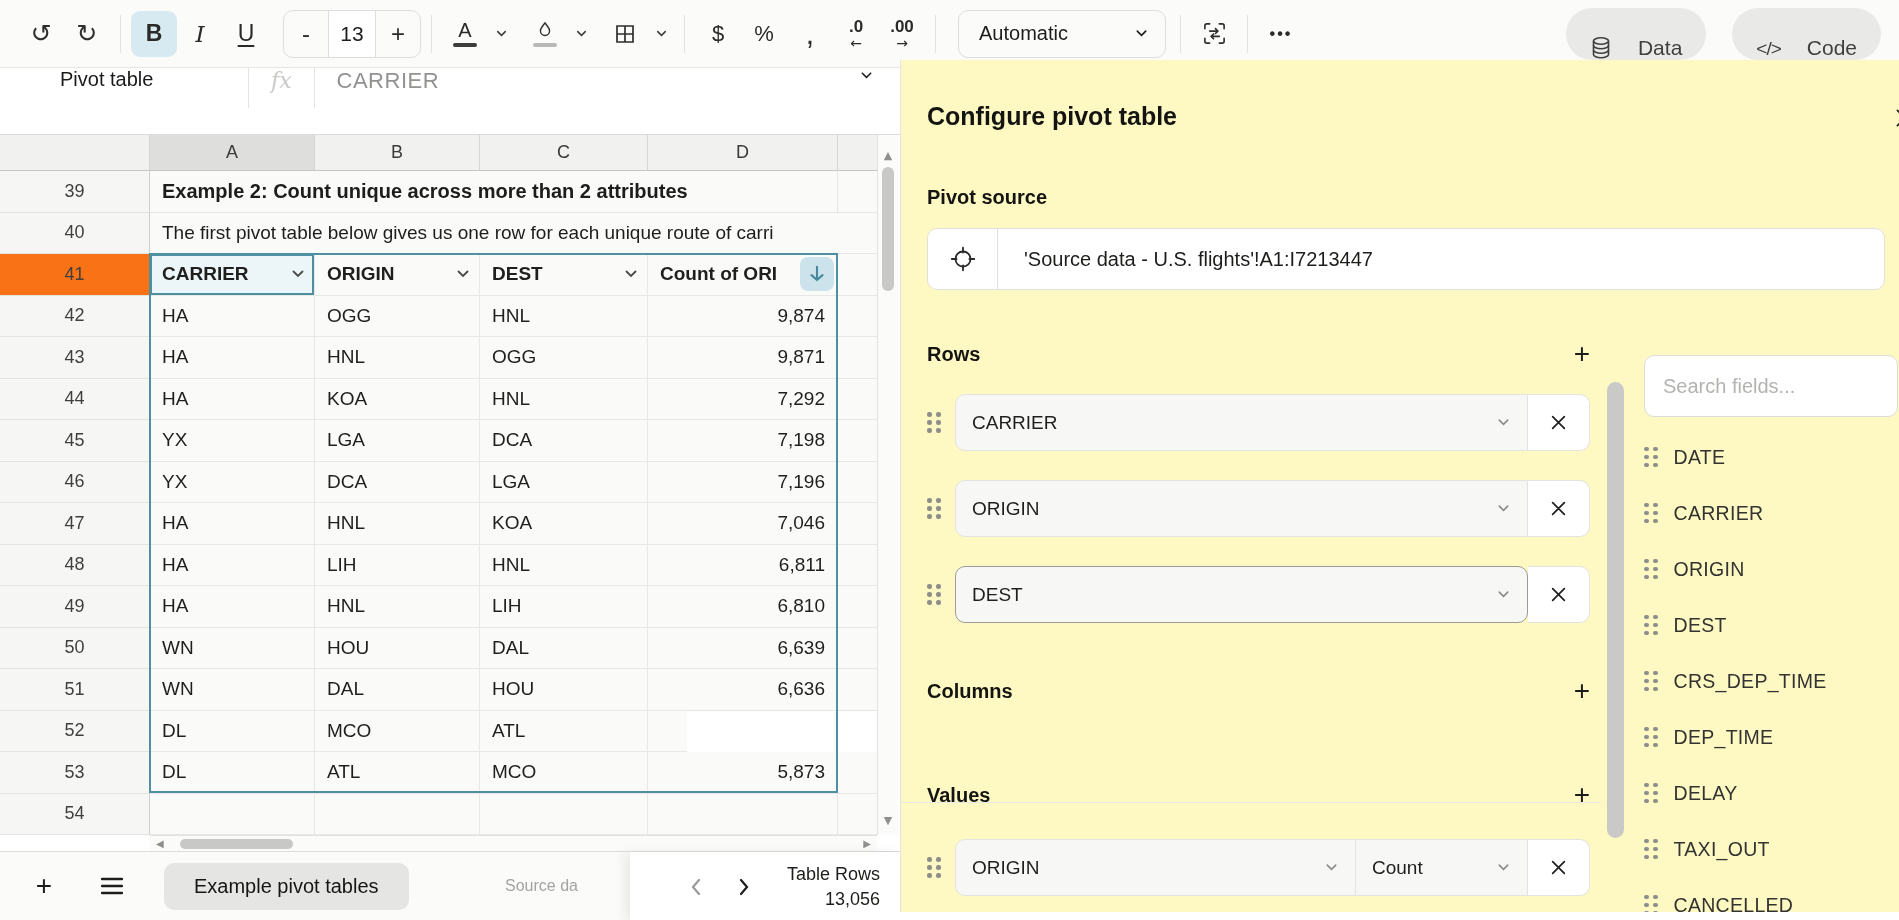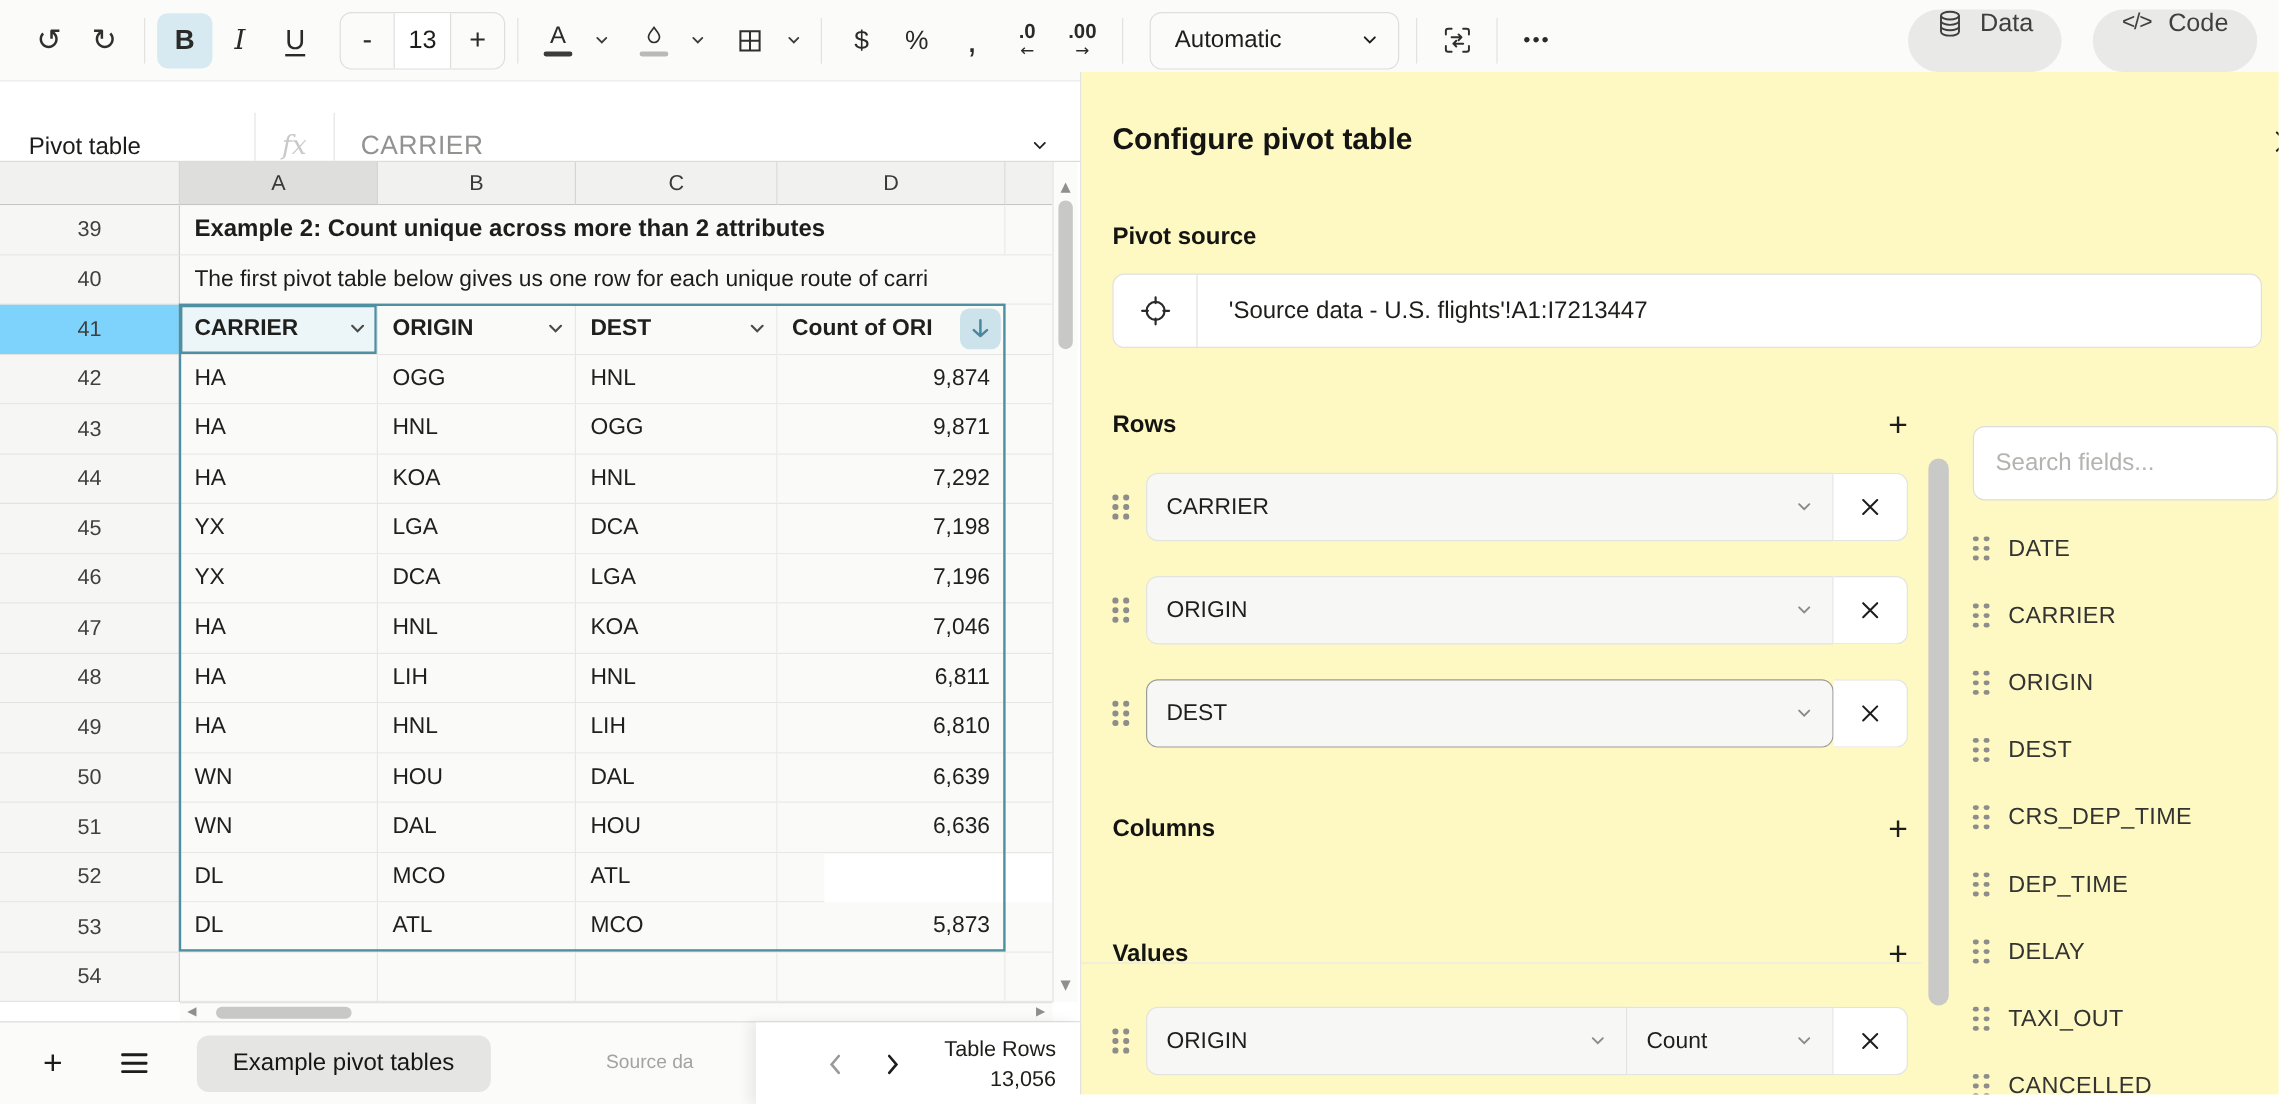--- a/index.html
+++ b/index.html
@@ -32,39 +32,39 @@
   .colorbtn .abar { width:24px; height:4px; border-radius:2px; background:#3c3c3a; }
   .colorbtn .graybar { width:24px; height:4px; border-radius:2px; background:#b9b9b7; }
   .chevbtn { border:none; background:transparent; width:26px; height:46px; display:inline-flex; align-items:center; justify-content:center; color:#3a3a38; cursor:pointer; }
   svg.chev { width:15px; height:15px; }
   .numicon { display:inline-flex; flex-direction:column; align-items:center; line-height:1; gap:1px; }
   .numicon .lab { font-size:17px; font-weight:bold; }
   .numicon .arr { font-family:"DejaVu Sans",sans-serif; font-size:14px; }
   .autodd { display:flex; align-items:center; height:48px; border:1px solid #dededc; border-radius:10px; background:#fbfbfa; padding:0 16px 0 20px; margin-left:12px; min-width:208px; cursor:pointer; }
   .autodd span { font-size:20px; color:#1d1d1b; margin-right:52px; }
   .more { letter-spacing:2px; font-size:16px; font-weight:bold; }
-  .pill { display:flex; align-items:flex-start; gap:14px; height:52px; border:none; border-radius:26px; background:#e9e9e7; padding:0 24px; font-size:21px; color:#3f3f3d; cursor:pointer; font-family:inherit; }
+  .pill { display:flex; align-items:flex-end; gap:26px; height:52px; border:none; border-radius:26px; background:#e9e9e7; padding:0 24px; font-size:21px; color:#3f3f3d; cursor:pointer; font-family:inherit; }
   .pill .codeglyph { font-size:19px; color:#3f3f3d; letter-spacing:-1px; }
   
-  .fbar { position:absolute; left:0; top:68px; width:900px; height:67px; background:#fff; border-bottom:1px solid #dcdcda; display:flex; align-items:flex-end; }
+  .fbar { position:absolute; left:0; top:68px; width:900px; height:67px; background:#fff; border-bottom:1px solid #dcdcda; display:flex; align-items:flex-start;padding-left:36px; }
   .namebox { width:212px; padding-left:24px; font-size:20px; color:#1b1b19; }
   .fxlab { font-family:"DejaVu Serif","Liberation Serif",serif; font-style:italic; font-size:22px; color:#c9c9c7; padding:0 22px; }
   .fsep { width:1px; height:40px; background:#e4e4e2; }
   .fval { font-size:22px; color:#929290; padding-left:22px; letter-spacing:0.5px; }
   .fchev { margin-left:auto; margin-right:26px; color:#2a2a28; }
   
   .grid { position:absolute; left:0; top:135px; width:900px; height:785px; background:#fff; }
   .colhdrs { display:flex; height:36px; }
   .chd { background:#f1f1ef; border-right:1px solid #d5d5d3; border-bottom:1px solid #c6c6c4; display:flex; align-items:center; justify-content:center; font-size:18px; color:#3a3a38; }
   .chd.corner { width:150px; }
   .chd.selcol { background:#dededc; }
   .sheet { position:relative; height:664px; overflow:hidden; }
   .srow { display:flex; height:41.5px; }
   .rnum { width:150px; flex:0 0 150px; background:#f6f6f4; border-right:1px solid #cfcfcd; border-bottom:1px solid #e3e3e1; display:flex; align-items:center; justify-content:center; font-size:18px; color:#3f3f3d; }
-  .rnum.hl { background:#7dd3fc; }
+  .rnum.hl { background:#f97316; }
   .cells { display:flex; position:relative; flex:1; }
   .cell { background:#fafaf8; border-right:1px solid #e7e7e4; border-bottom:1px solid #e7e7e4; font-size:19px; color:#1f1f1d; display:flex; align-items:center; padding:0 12px; white-space:nowrap; overflow:hidden; position:relative; }
   .c0 { width:165px; flex:0 0 165px; } .c1 { width:165px; flex:0 0 165px; }
   .c2 { width:168px; flex:0 0 168px; } .c3 { width:190px; flex:0 0 190px; }
   .ce { width:39px; flex:0 0 39px; border-right:none; }
   .cell.num { justify-content:flex-end; }
   .cell.hdr { font-weight:bold; }
   .cell.hdr .hchev { position:absolute; right:8px; color:#4a4a48; }
   .cell.anchor { background:#ecf5f8; box-shadow:inset 0 0 0 2px #4f8fa2; }
   .spantext { position:absolute; left:0; top:0; height:100%; width:727px; display:flex; align-items:center; padding:0 12px; font-size:19px; white-space:nowrap; overflow:hidden; background:#fafaf8; border-bottom:1px solid #e7e7e4; }

